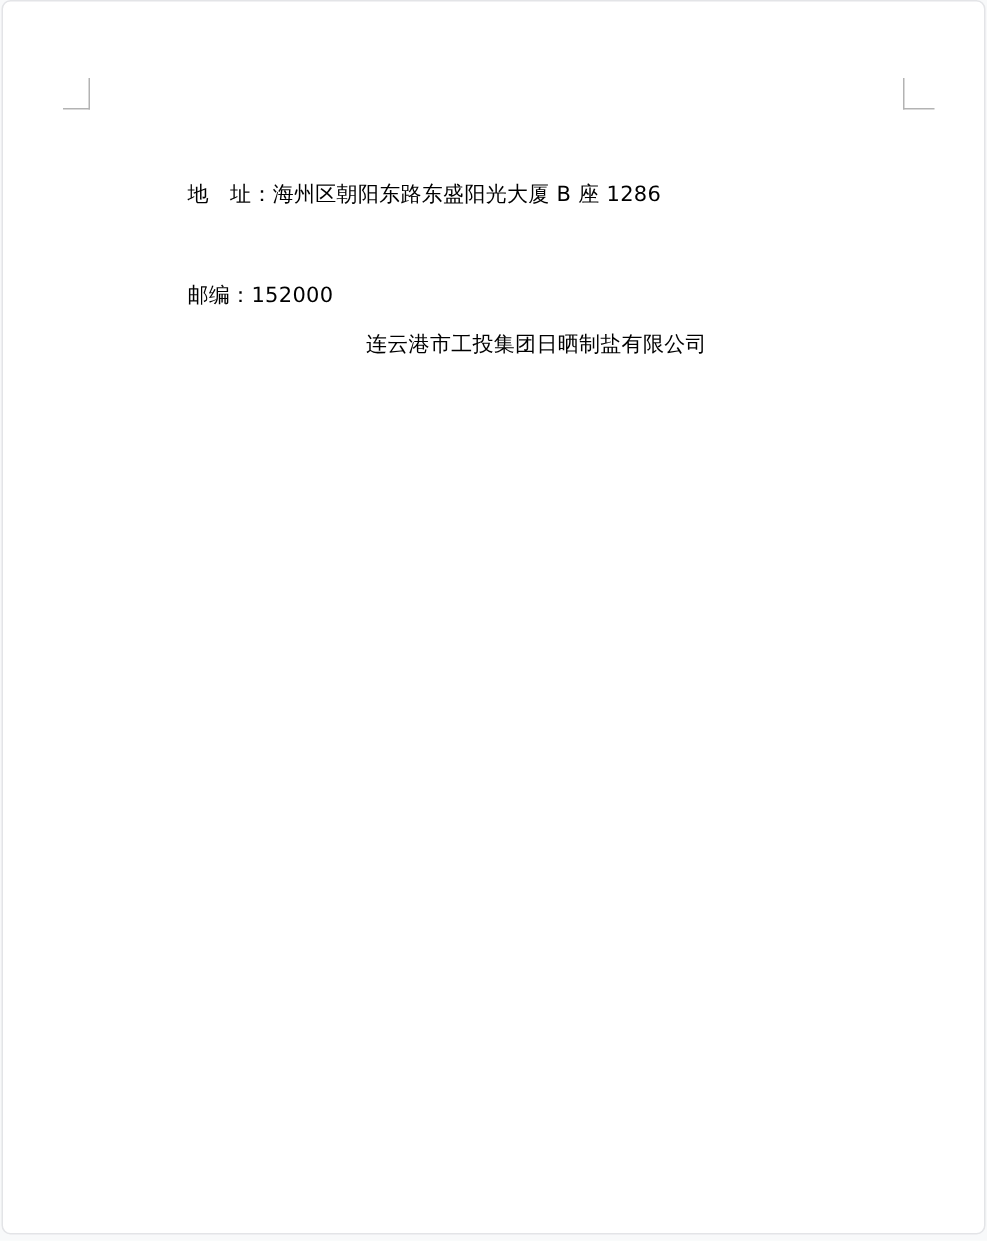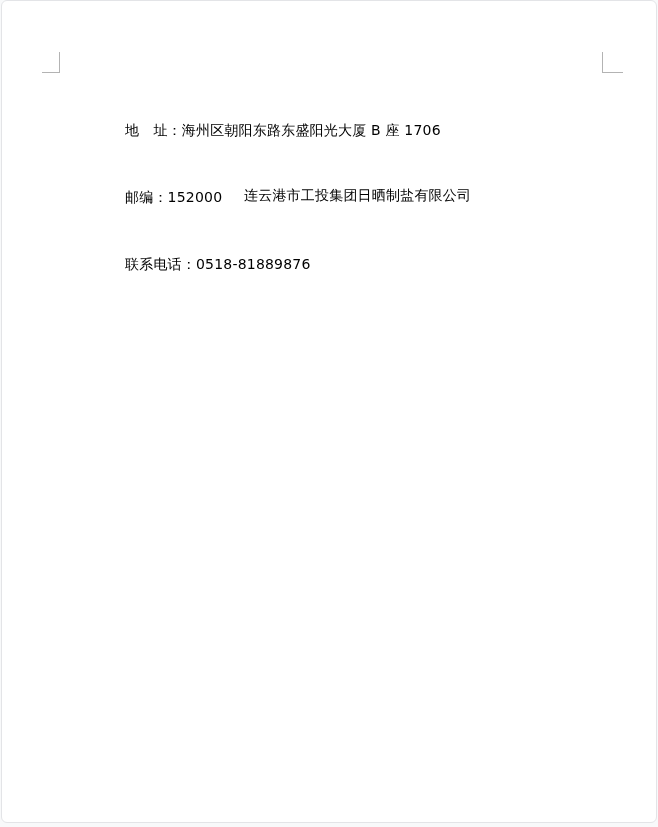--- a/index.html
+++ b/index.html
@@ -44,20 +44,21 @@
     border-left: 1px solid #b3b3b3;
     border-bottom: 1px solid #b3b3b3;
   }
   .docline {
     position: absolute;
     font-size: 14px;
     line-height: 22.4px;
     color: #000000;
     white-space: pre;
     letter-spacing: 0.2px;
+    margin-top: 35px;
   }
   .contact-block {
     position: absolute;
     left: 123px;
     top: 73px;
     font-size: 14px;
     line-height: 22.4px;
     color: #000000;
     white-space: pre;
     letter-spacing: 0.2px;
@@ -74,22 +75,21 @@
 </head>
 <body>
 
 <div class="viewport">
   <div class="page">
 
     <div class="crop-mark tl"></div>
     <div class="crop-mark tr"></div>
 
     <div class="contact-block">
-      <div>地　址：海州区朝阳东路东盛阳光大厦 B 座 1706</div>
+      <div>地　址：海州区朝阳东路东盛阳光大厦 B 座 1286</div>
       <div>邮编：152000</div>
-      <div>联系电话：0518-81889876</div>
     </div>
 
     <div class="docline company-line">连云港市工投集团日晒制盐有限公司</div>
 
 
   </div>
 </div>
 
 </body></html>

